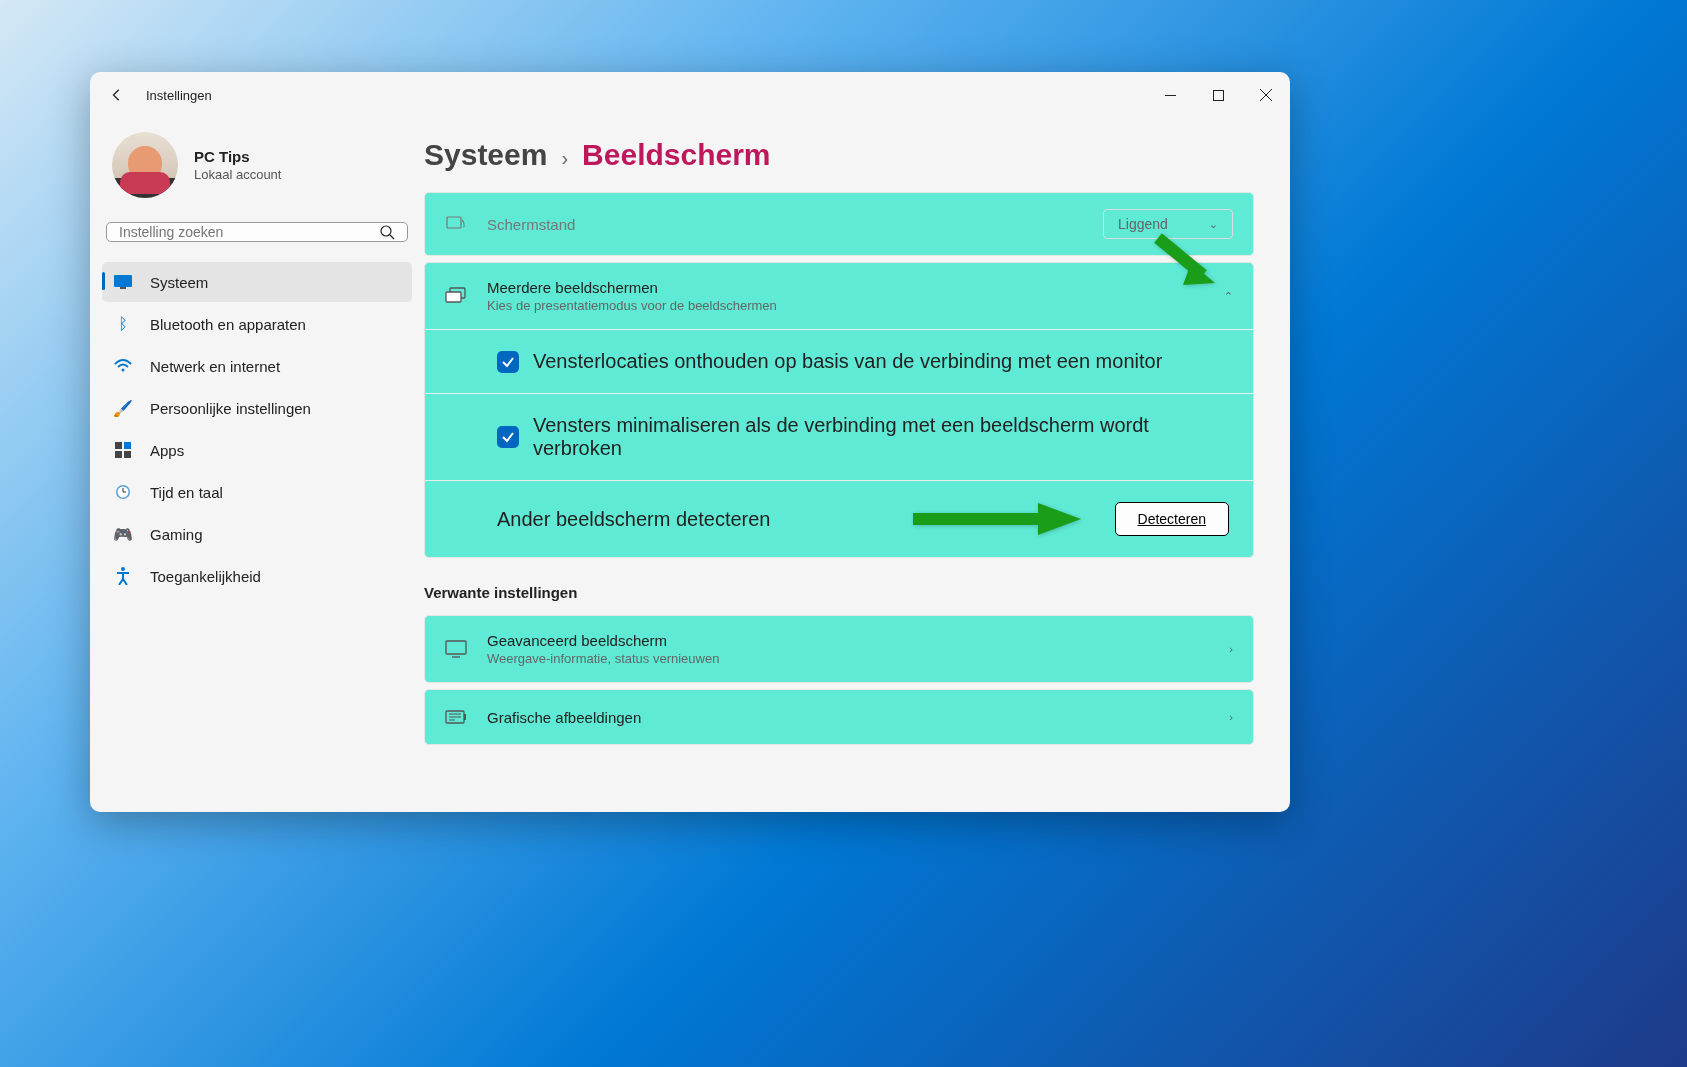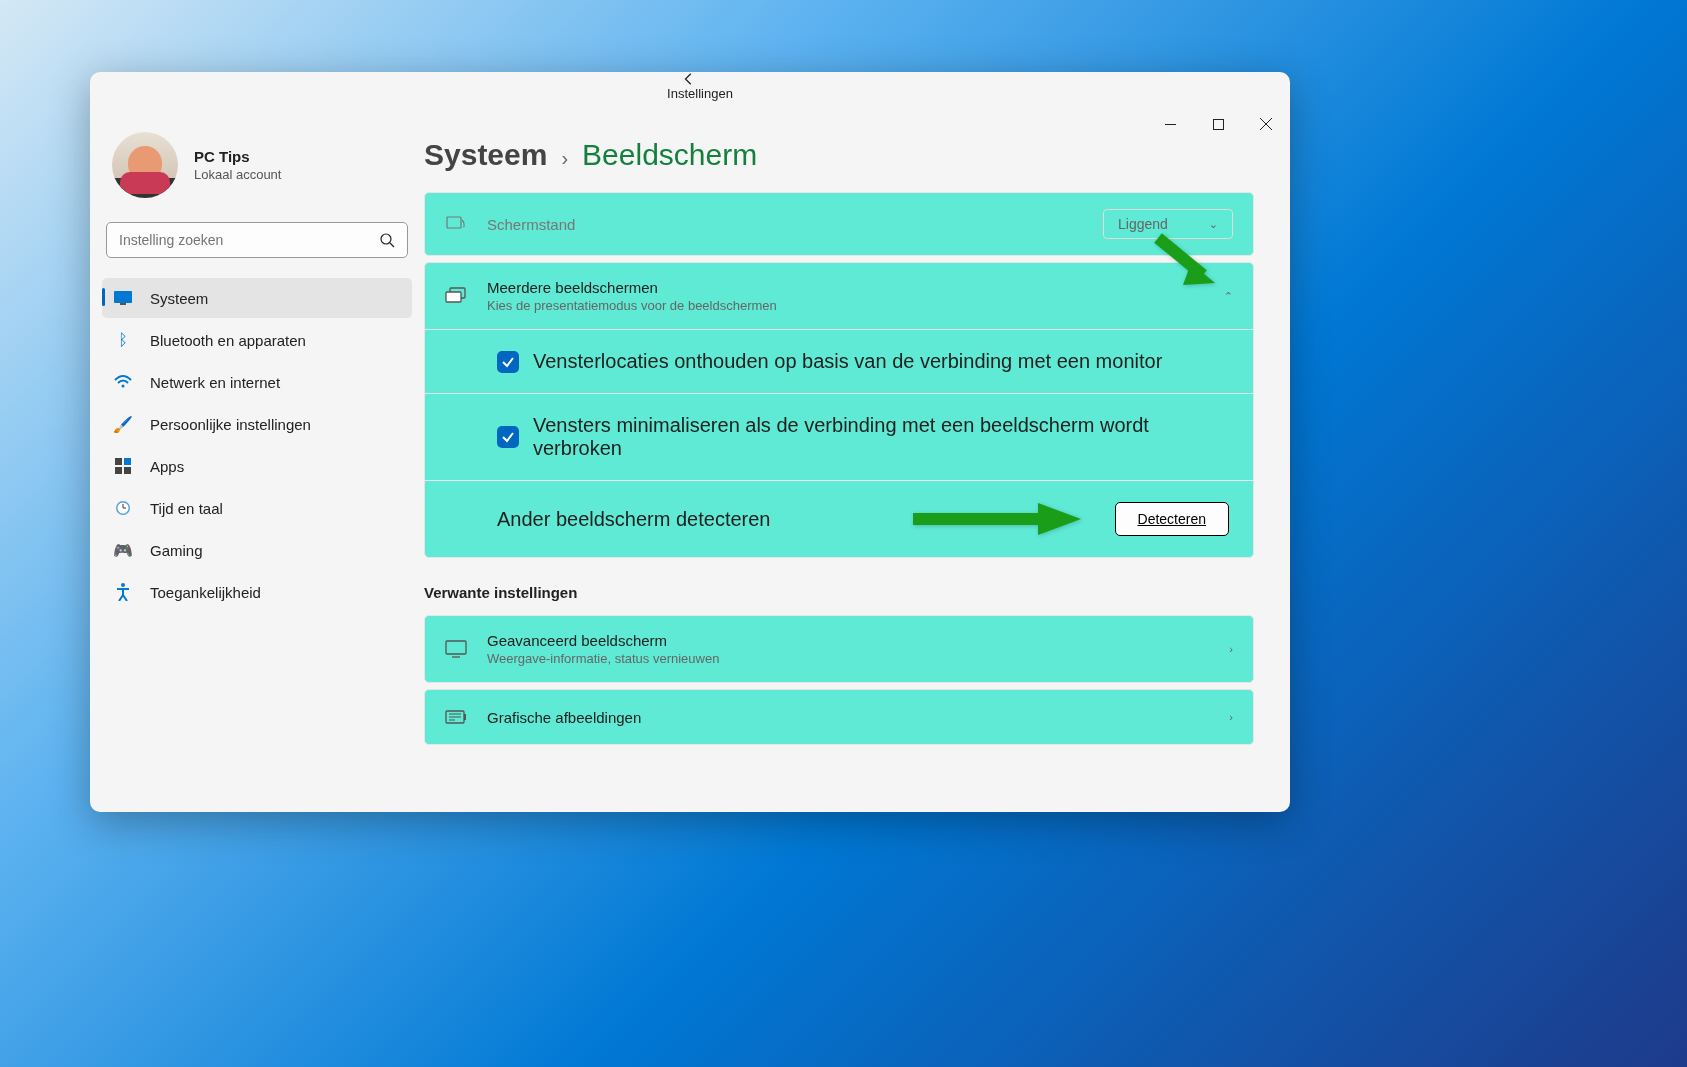--- a/index.html
+++ b/index.html
@@ -18,21 +18,20 @@
   box-shadow: 0 10px 40px rgba(0,0,0,0.3);
   display: flex;
   flex-direction: column;
   overflow: hidden;
 }
 .titlebar {
   display: flex;
   align-items: center;
   height: 46px;
   padding: 0 0 0 20px;
-  flex-direction: column;
 }
 .back-btn {
   width: 14px; height: 14px;
   border: none; background: none;
   display: flex; align-items: center; justify-content: center;
   cursor: pointer;
   margin-right: 22px;
 }
 .title-text { font-size: 13px; color: #222; }
 .win-controls { margin-left: auto; display: flex; }
@@ -80,21 +79,21 @@
   width: 50px; height: 22px;
   background: #c93a54;
   bottom: 4px; left: 8px;
   border-radius: 10px 10px 0 0;
 }
 .profile-name { font-size: 15px; font-weight: 600; color: #222; }
 .profile-sub { font-size: 13px; color: #555; margin-top: 2px; }
 
 .search-box {
   margin: 6px 8px 20px;
-  height: 36px;
+  height: 20px;
   border: 1px solid #999;
   border-radius: 5px;
   background: #fdfdfd;
   display: flex;
   align-items: center;
   padding: 0 12px;
 }
 .search-box input {
   flex: 1;
   border: none;
@@ -130,21 +129,21 @@
 
 .content { flex: 1; padding: 20px 36px 0 0; overflow: hidden; }
 .breadcrumb {
   display: flex;
   align-items: baseline;
   gap: 14px;
   margin-bottom: 20px;
 }
 .bc-parent { font-size: 30px; font-weight: 600; color: #444; }
 .bc-sep { font-size: 20px; color: #666; }
-.bc-current { font-size: 30px; font-weight: 400; color: #15803d; }
+.bc-current { font-size: 30px; font-weight: 700; color: #be185d; }
 
 .card {
   background: #5eead4;
   border: 1px solid #e5e5e5;
   border-radius: 5px;
   margin-bottom: 6px;
 }
 .card-row {
   display: flex;
   align-items: center;

